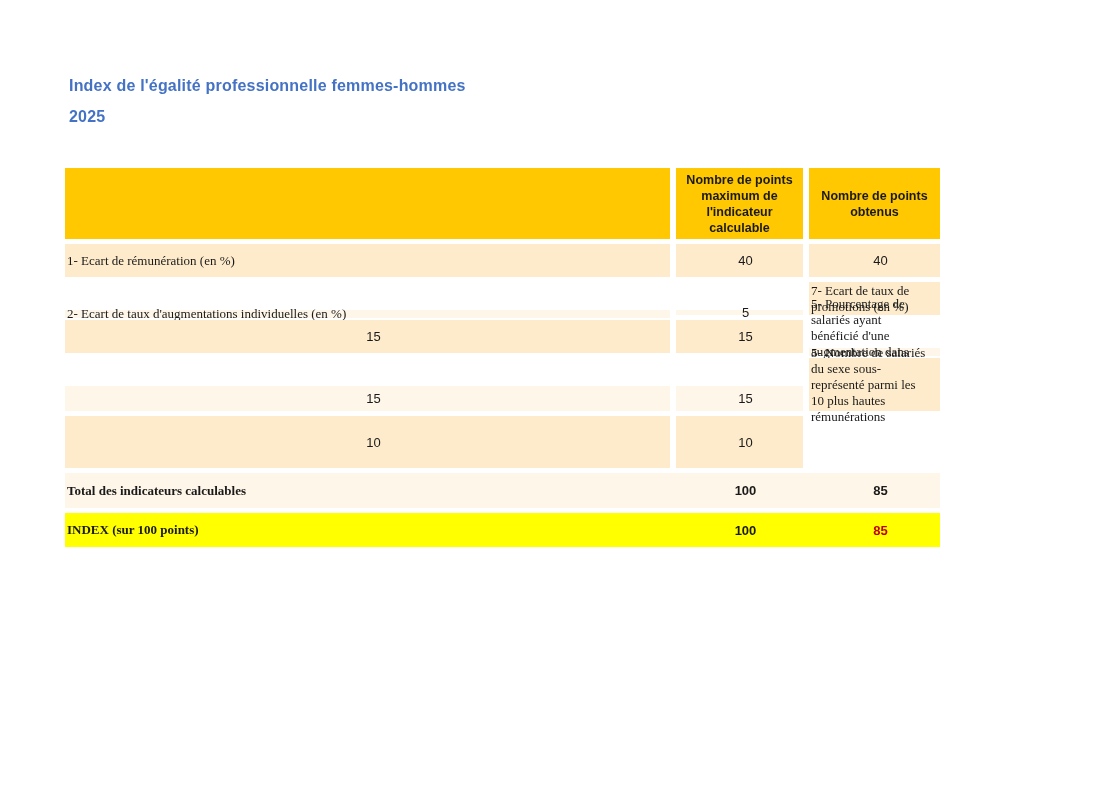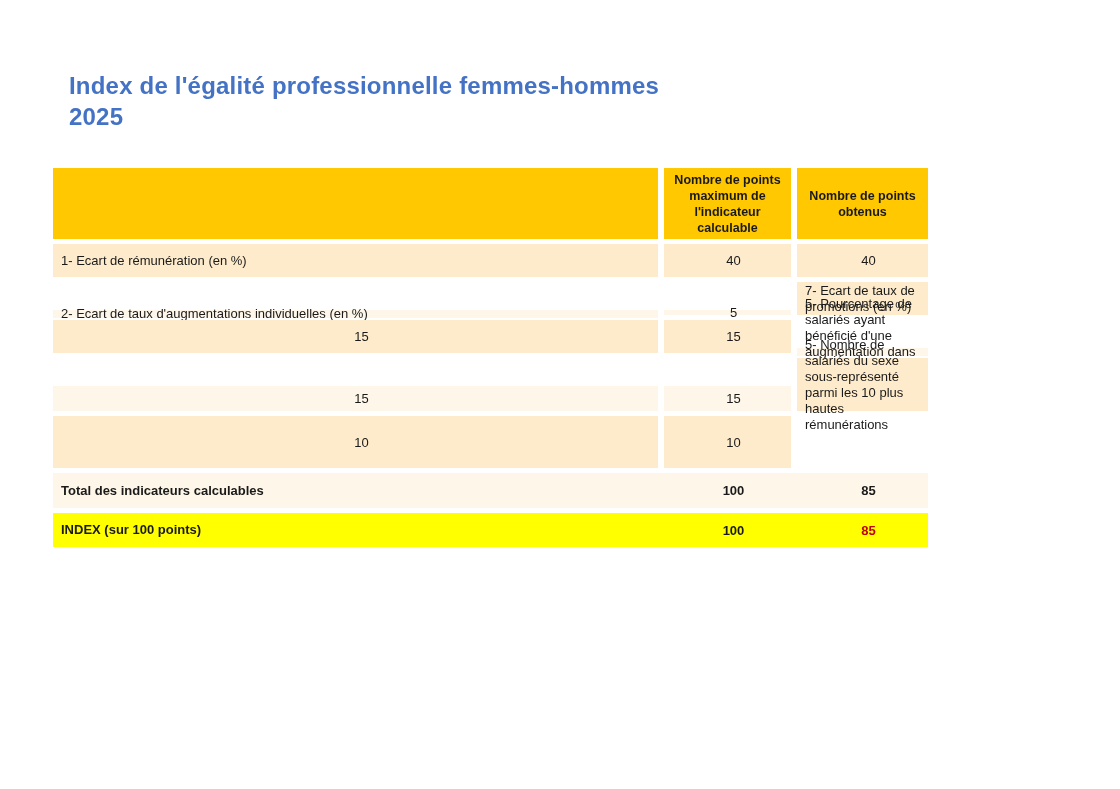--- a/index.html
+++ b/index.html
@@ -11,47 +11,48 @@
       font-family: "Liberation Sans", sans-serif;
       color: #1a1a1a;
       position: relative;
       overflow: hidden;
     }
     .title {
       position: absolute;
       left: 69px;
       top: 70px;
       width: 760px;
-      font-size: 24px;
+      font-size: 16px;
       font-weight: bold;
       line-height: 31px;
       color: var(--title-color, #4472C4);
       letter-spacing: 0.2px;
     }
     .eq-table {
       position: absolute;
-      left: 53px;
+      left: 65px;
       top: 168px;
       width: 875px;
       display: grid;
       grid-template-columns: 605px 127px 131px;
       grid-template-rows: 71px 33px 33px 33px 53px 52px 35px 34px;
       gap: 5px 6px;
       background: #ffffff;
       font-size: 13px;
     }
     .cell {
       display: flex;
       align-items: center;
     }
     .label-cell {
       justify-content: flex-start;
       text-align: left;
-      padding: 4px 10px 4px 8px;
+      padding: 4px 10px 4px 2px;
       line-height: 16px;
+      font-family: Liberation Serif, serif;
     }
     .num-cell {
       justify-content: center;
       text-align: center;
       padding-left: 12px;
     }
     .header-cell {
       background: var(--header-bg, #FFC800);
       font-weight: bold;
       font-size: 12.5px;

